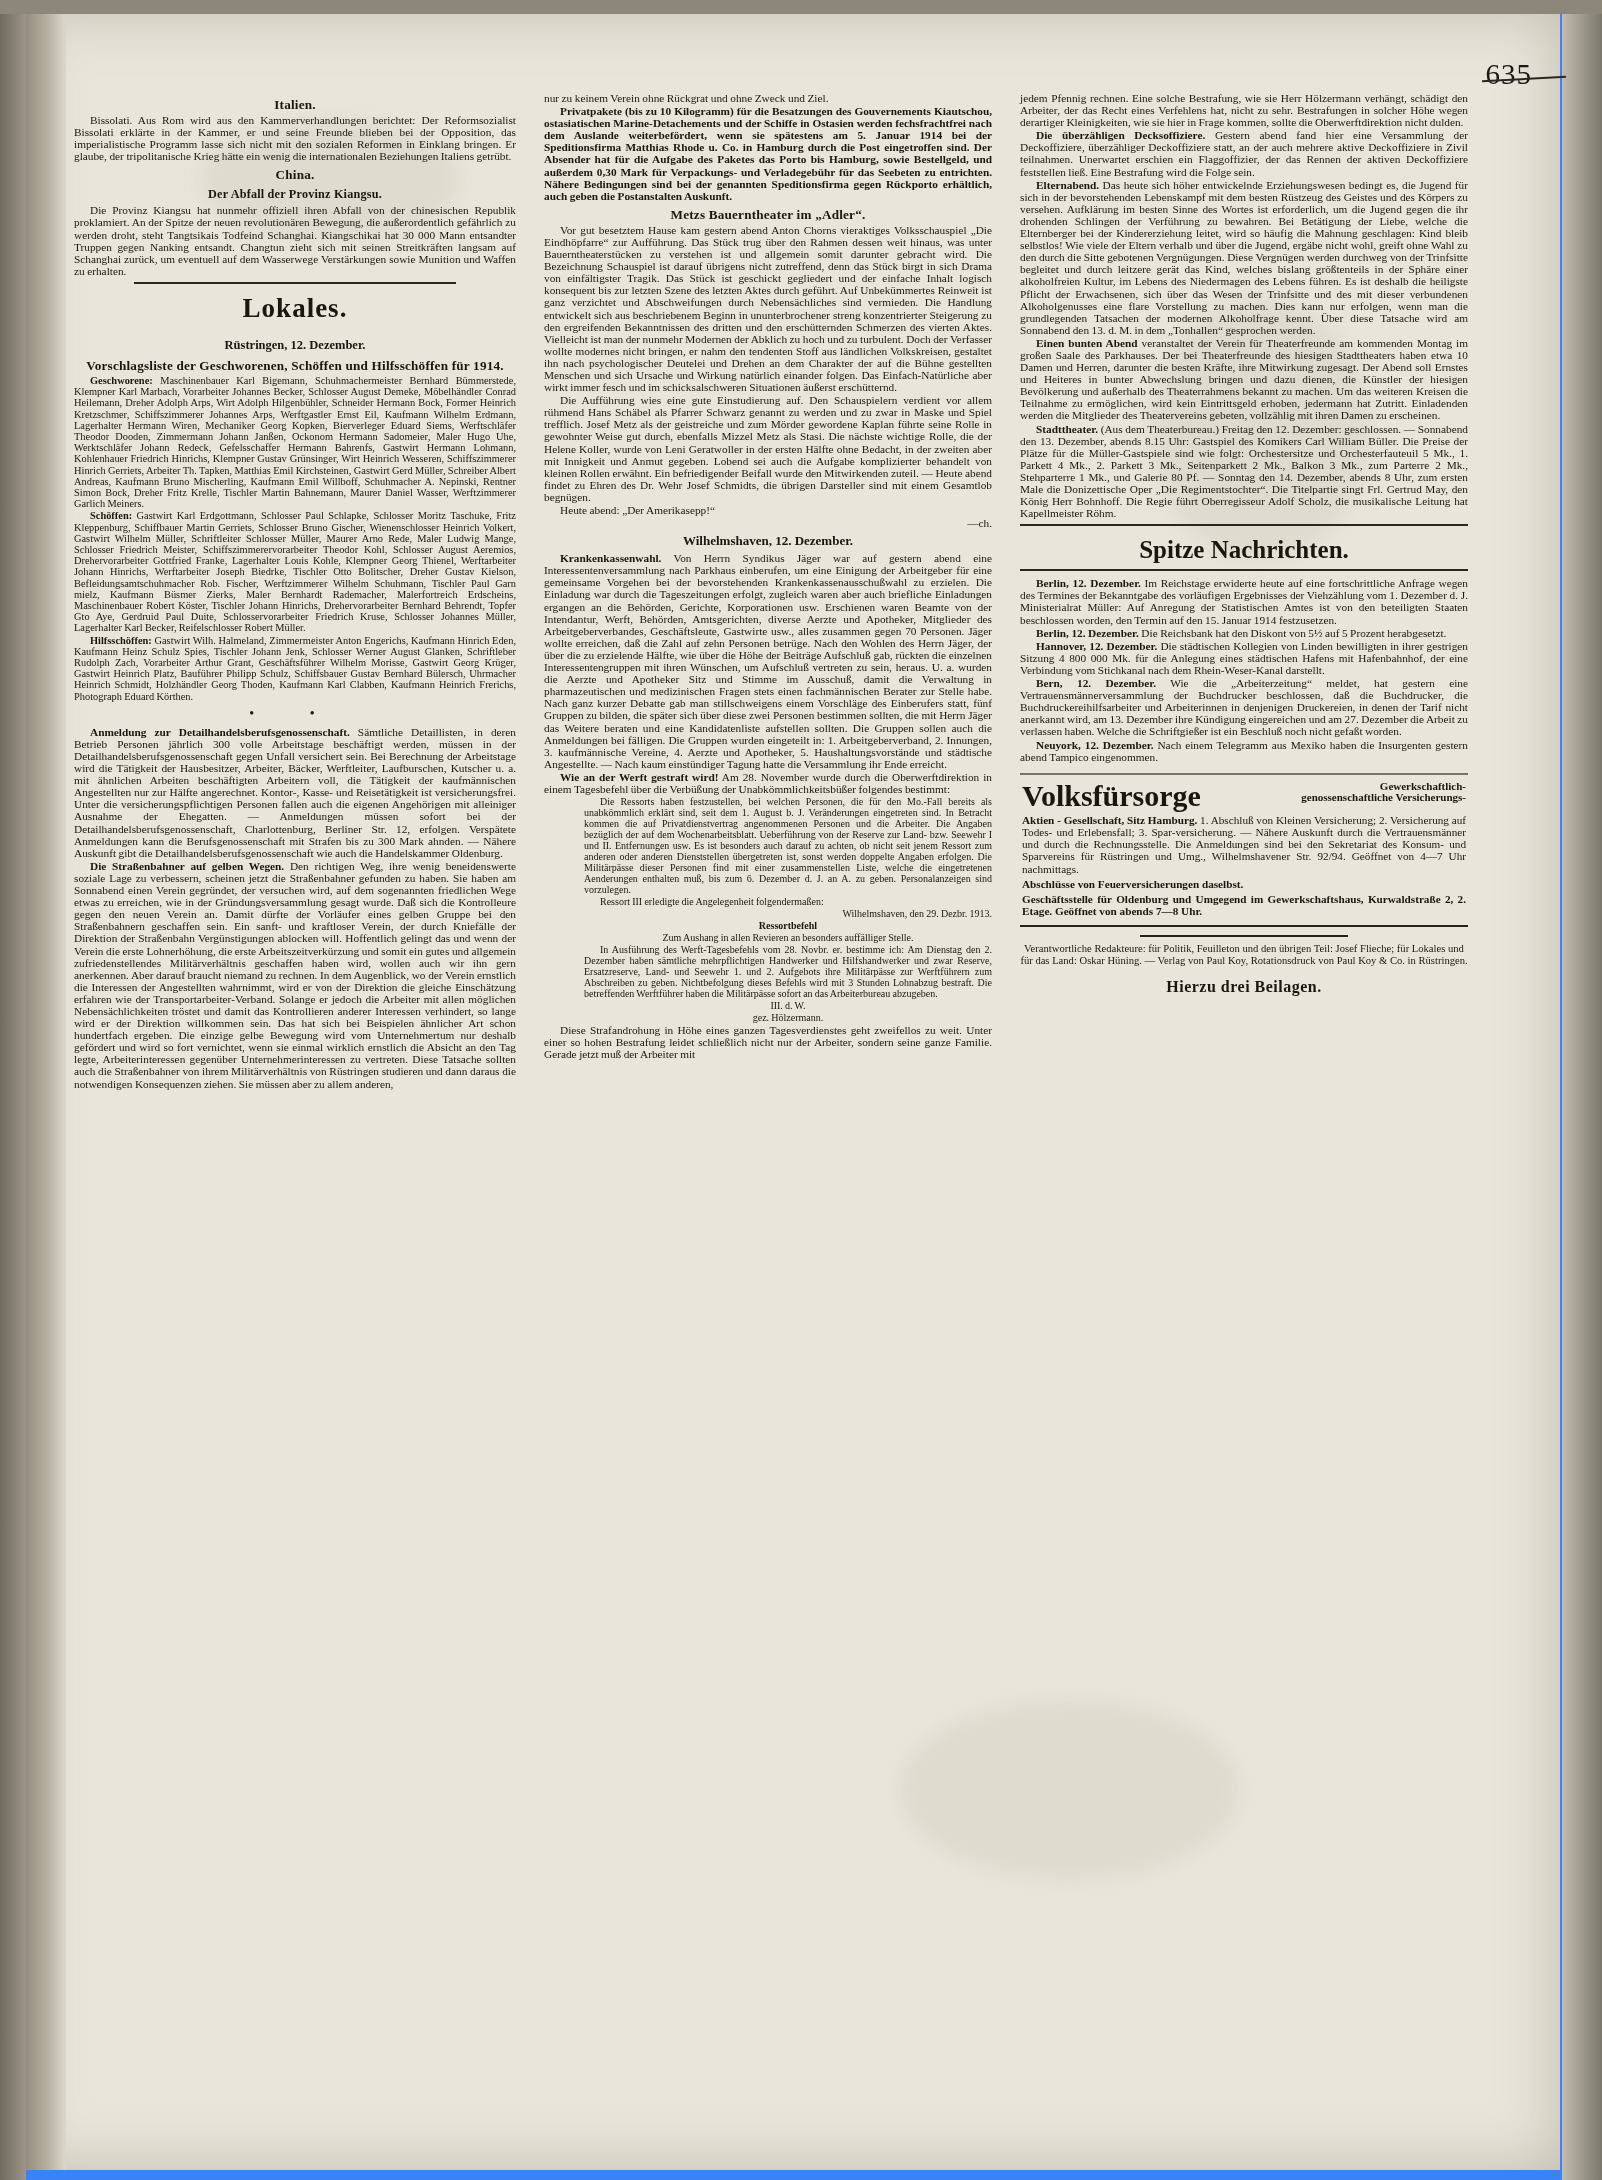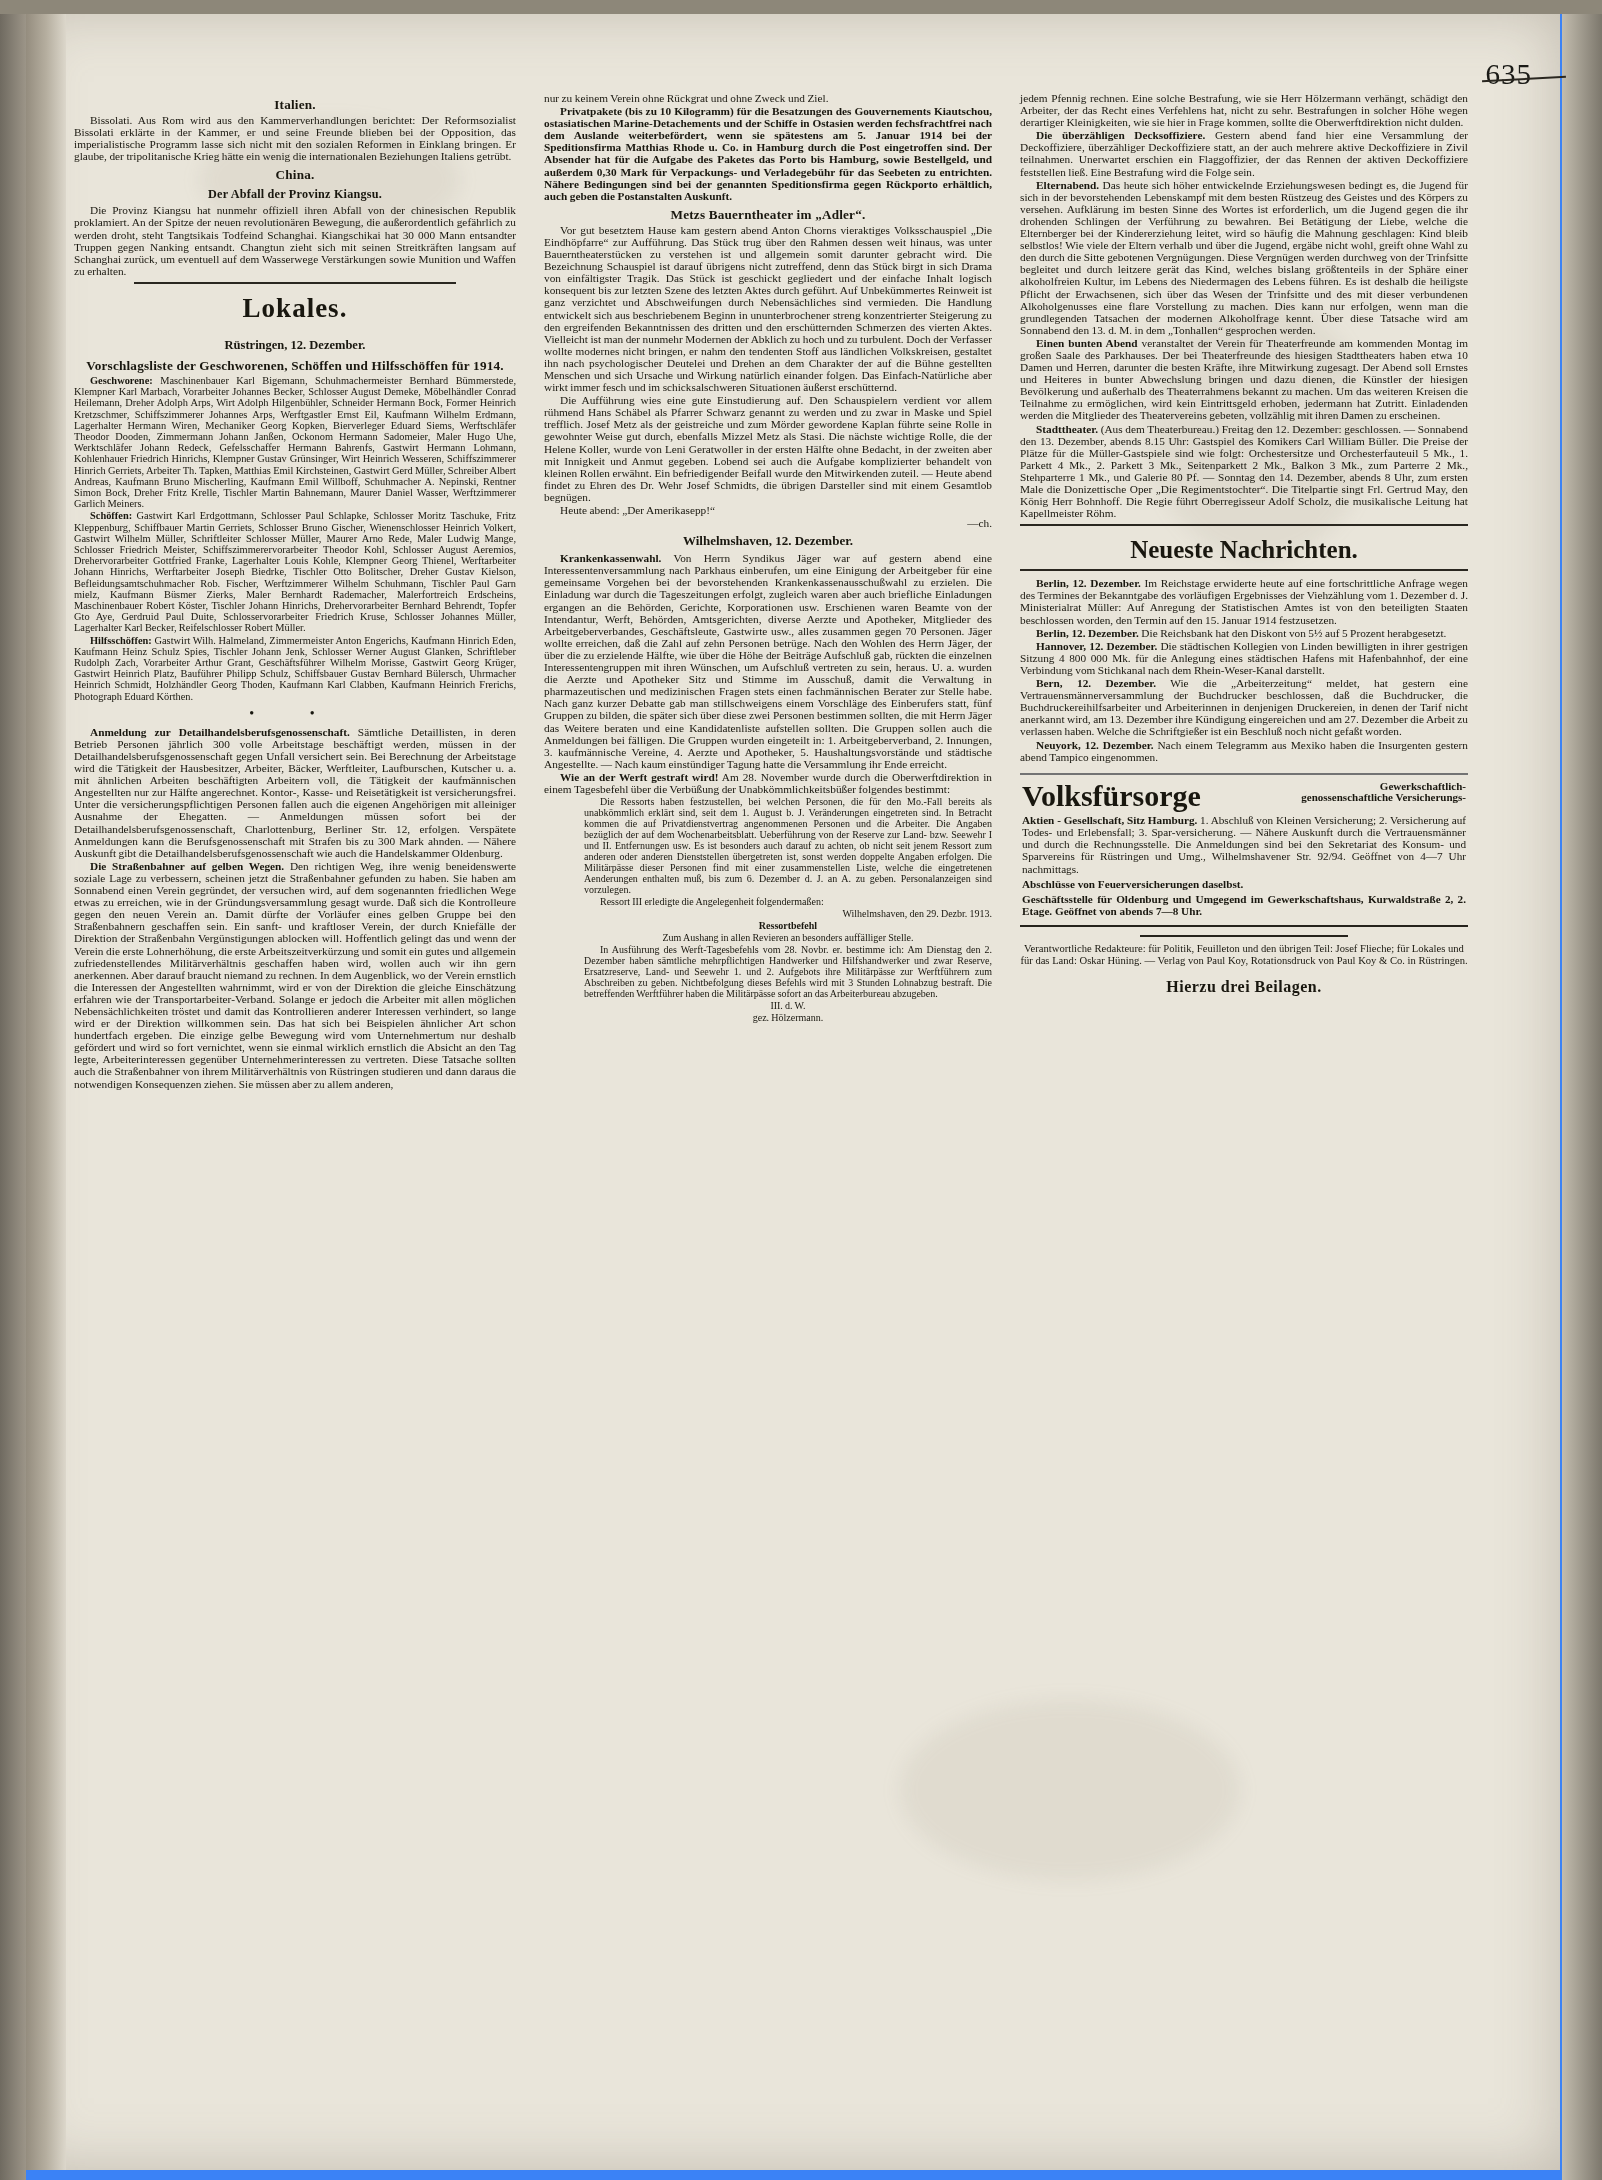--- a/index.html
+++ b/index.html
@@ -193,20 +193,21 @@
           <span>Am 28. November wurde durch die Oberwerftdirektion in einem Tagesbefehl über die Verbüßung der Unabkömmlichkeitsbüßer folgendes bestimmt:</span>
         </p>
         <p class="tiny ind">Die Ressorts haben festzustellen, bei welchen Personen, die für den Mo.-Fall bereits als unabkömmlich erklärt sind, seit dem 1. August b. J. Veränderungen eingetreten sind. In Betracht kommen die auf Privatdienstvertrag angenommenen Personen und die Arbeiter. Die Angaben bezüglich der auf dem Wochenarbeitsblatt. Ueberführung von der Reserve zur Land- bzw. Seewehr I und II. Entfernungen usw. Es ist besonders auch darauf zu achten, ob nicht seit jenem Ressort zum anderen oder anderen Dienststellen übergetreten ist, sonst werden doppelte Angaben erfolgen. Die Militärpässe dieser Personen find mit einer zusammenstellen Liste, welche die eingetretenen Aenderungen enthalten muß, bis zum 6. Dezember d. J. an A. zu geben. Personalanzeigen sind vorzulegen.</p>
         <p class="tiny ind">Ressort III erledigte die Angelegenheit folgendermaßen:</p>
         <p class="tiny rt">Wilhelmshaven, den 29. Dezbr. 1913.</p>
         <p class="tiny ctr" style="font-weight:bold;">Ressortbefehl</p>
         <p class="tiny ctr">Zum Aushang in allen Revieren an besonders auffälliger Stelle.</p>
         <p class="tiny ind">In Ausführung des Werft-Tagesbefehls vom 28. Novbr. er. bestimme ich: Am Dienstag den 2. Dezember haben sämtliche mehrpflichtigen Handwerker und Hilfshandwerker und zwar Reserve, Ersatzreserve, Land- und Seewehr 1. und 2. Aufgebots ihre Militärpässe zur Werftführern zum Abschreiben zu geben. Nichtbefolgung dieses Befehls wird mit 3 Stunden Lohnabzug bestraft. Die betreffenden Werftführer haben die Militärpässe sofort an das Arbeiterbureau abzugeben.</p>
         <p class="tiny ctr">III. d. W.</p>
         <p class="tiny ctr">gez. Hölzermann.</p>
+        <p class="ind">Diese Strafandrohung in Höhe eines ganzen Tagesverdienstes geht zweifellos zu weit. Unter einer so hohen Bestrafung leidet schließlich nicht nur der Arbeiter, sondern seine ganze Familie. Gerade jetzt muß der Arbeiter mit</p>
       </div>
 
       <div class="col c3">
         <p>jedem Pfennig rechnen. Eine solche Bestrafung, wie sie Herr Hölzermann verhängt, schädigt den Arbeiter, der das Recht eines Verfehlens hat, nicht zu sehr. Bestrafungen in solcher Höhe wegen derartiger Kleinigkeiten, wie sie hier in Frage kommen, sollte die Oberwerftdirektion nicht dulden.</p>
 
         <p class="ind">
           <span class="runin">Die überzähligen Decksoffiziere.</span>
           <span>Gestern abend fand hier eine Versammlung der Deckoffiziere, überzähliger Deckoffiziere statt, an der auch mehrere aktive Deckoffiziere in Zivil teilnahmen. Unerwartet erschien ein Flaggoffizier, der das Rennen der aktiven Deckoffiziere feststellen ließ. Eine Bestrafung wird die Folge sein.</span>
         </p>
 
@@ -219,21 +220,21 @@
           <span class="runin">Einen bunten Abend</span>
           <span>veranstaltet der Verein für Theaterfreunde am kommenden Montag im großen Saale des Parkhauses. Der bei Theaterfreunde des hiesigen Stadttheaters haben etwa 10 Damen und Herren, darunter die besten Kräfte, ihre Mitwirkung zugesagt. Der Abend soll Ernstes und Heiteres in bunter Abwechslung bringen und dazu dienen, die Künstler der hiesigen Bevölkerung und außerhalb des Theaterrahmens bekannt zu machen. Um das weiteren Kreisen die Teilnahme zu ermöglichen, wird kein Eintrittsgeld erhoben, jedermann hat Zutritt. Einladenden werden die Mitglieder des Theatervereins gebeten, vollzählig mit ihren Damen zu erscheinen.</span>
         </p>
 
         <p class="ind">
           <span class="runin">Stadttheater.</span>
           <span>(Aus dem Theaterbureau.) Freitag den 12. Dezember: geschlossen. — Sonnabend den 13. Dezember, abends 8.15 Uhr: Gastspiel des Komikers Carl William Büller. Die Preise der Plätze für die Müller-Gastspiele sind wie folgt: Orchestersitze und Orchesterfauteuil 5 Mk., 1. Parkett 4 Mk., 2. Parkett 3 Mk., Seitenparkett 2 Mk., Balkon 3 Mk., zum Parterre 2 Mk., Stehparterre 1 Mk., und Galerie 80 Pf. — Sonntag den 14. Dezember, abends 8 Uhr, zum ersten Male die Donizettische Oper „Die Regimentstochter“. Die Titelpartie singt Frl. Gertrud May, den König Herr Bohnhoff. Die Regie führt Oberregisseur Adolf Scholz, die musikalische Leitung hat Kapellmeister Röhm.</span>
         </p>
 
         <div class="rule full"></div>
-        <div class="big2">Neueste Nachrichten.</div>
+        <div class="big2">Spitze Nachrichten.</div>
         <div class="rule full"></div>
 
         <p class="ind">
           <span class="runin">Berlin, 12. Dezember.</span>
           <span>Im Reichstage erwiderte heute auf eine fortschrittliche Anfrage wegen des Termines der Bekanntgabe des vorläufigen Ergebnisses der Viehzählung vom 1. Dezember d. J. Ministerialrat Müller: Auf Anregung der Statistischen Amtes ist von den beteiligten Staaten beschlossen worden, den Termin auf den 15. Januar 1914 festzusetzen.</span>
         </p>
         <p class="ind">
           <span class="runin">Berlin, 12. Dezember.</span>
           <span>Die Reichsbank hat den Diskont von 5½ auf 5 Prozent herabgesetzt.</span>
         </p>

